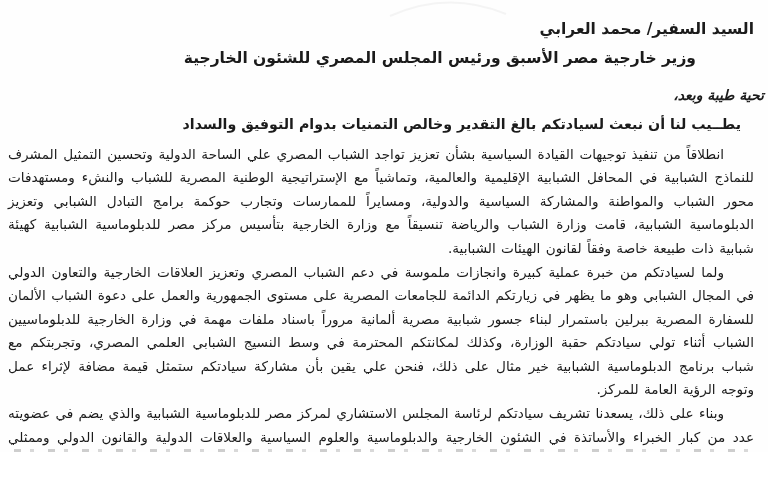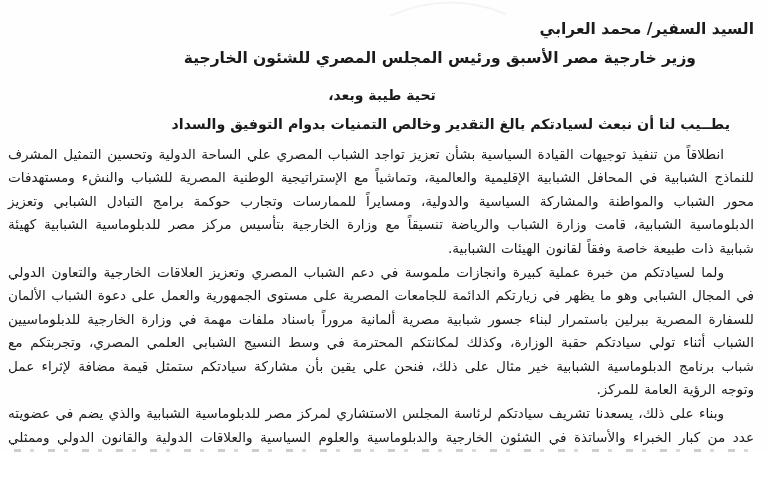--- a/index.html
+++ b/index.html
@@ -48,29 +48,30 @@
   .recipient-title{
     font-weight:bold;
     font-size:15.5px;
     text-align:right;
     margin:7px 72px 16px 0;
     line-height:22px;
   }
   .salutation{
     font-weight:bold;
     font-size:14px;
-    text-align:center;
+    text-align:right;
     margin:10px 4px 0 0;
     line-height:20px;
+    font-style:italic;
   }
   .opening-line{
     font-weight:bold;
     font-size:14.2px;
     text-align:right;
-    margin:9px 38px 0 0;
+    margin:9px 27px 0 0;
     line-height:21px;
   }
   .body-text{
     margin:8px 14px 0 8px;
   }
   .body-text p{
     margin:0 0 1px 0;
     font-size:13.6px;
     line-height:23.4px;
     text-align:justify;

